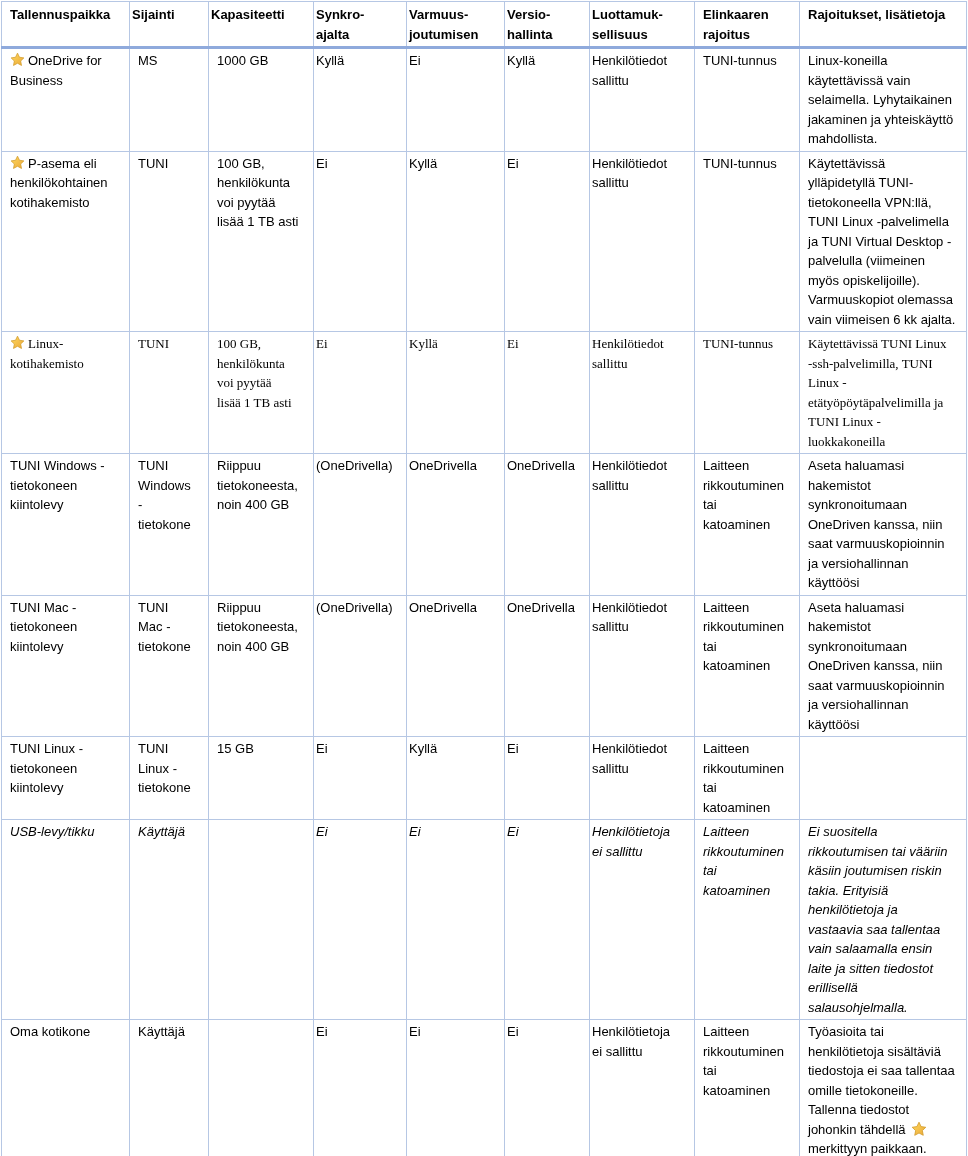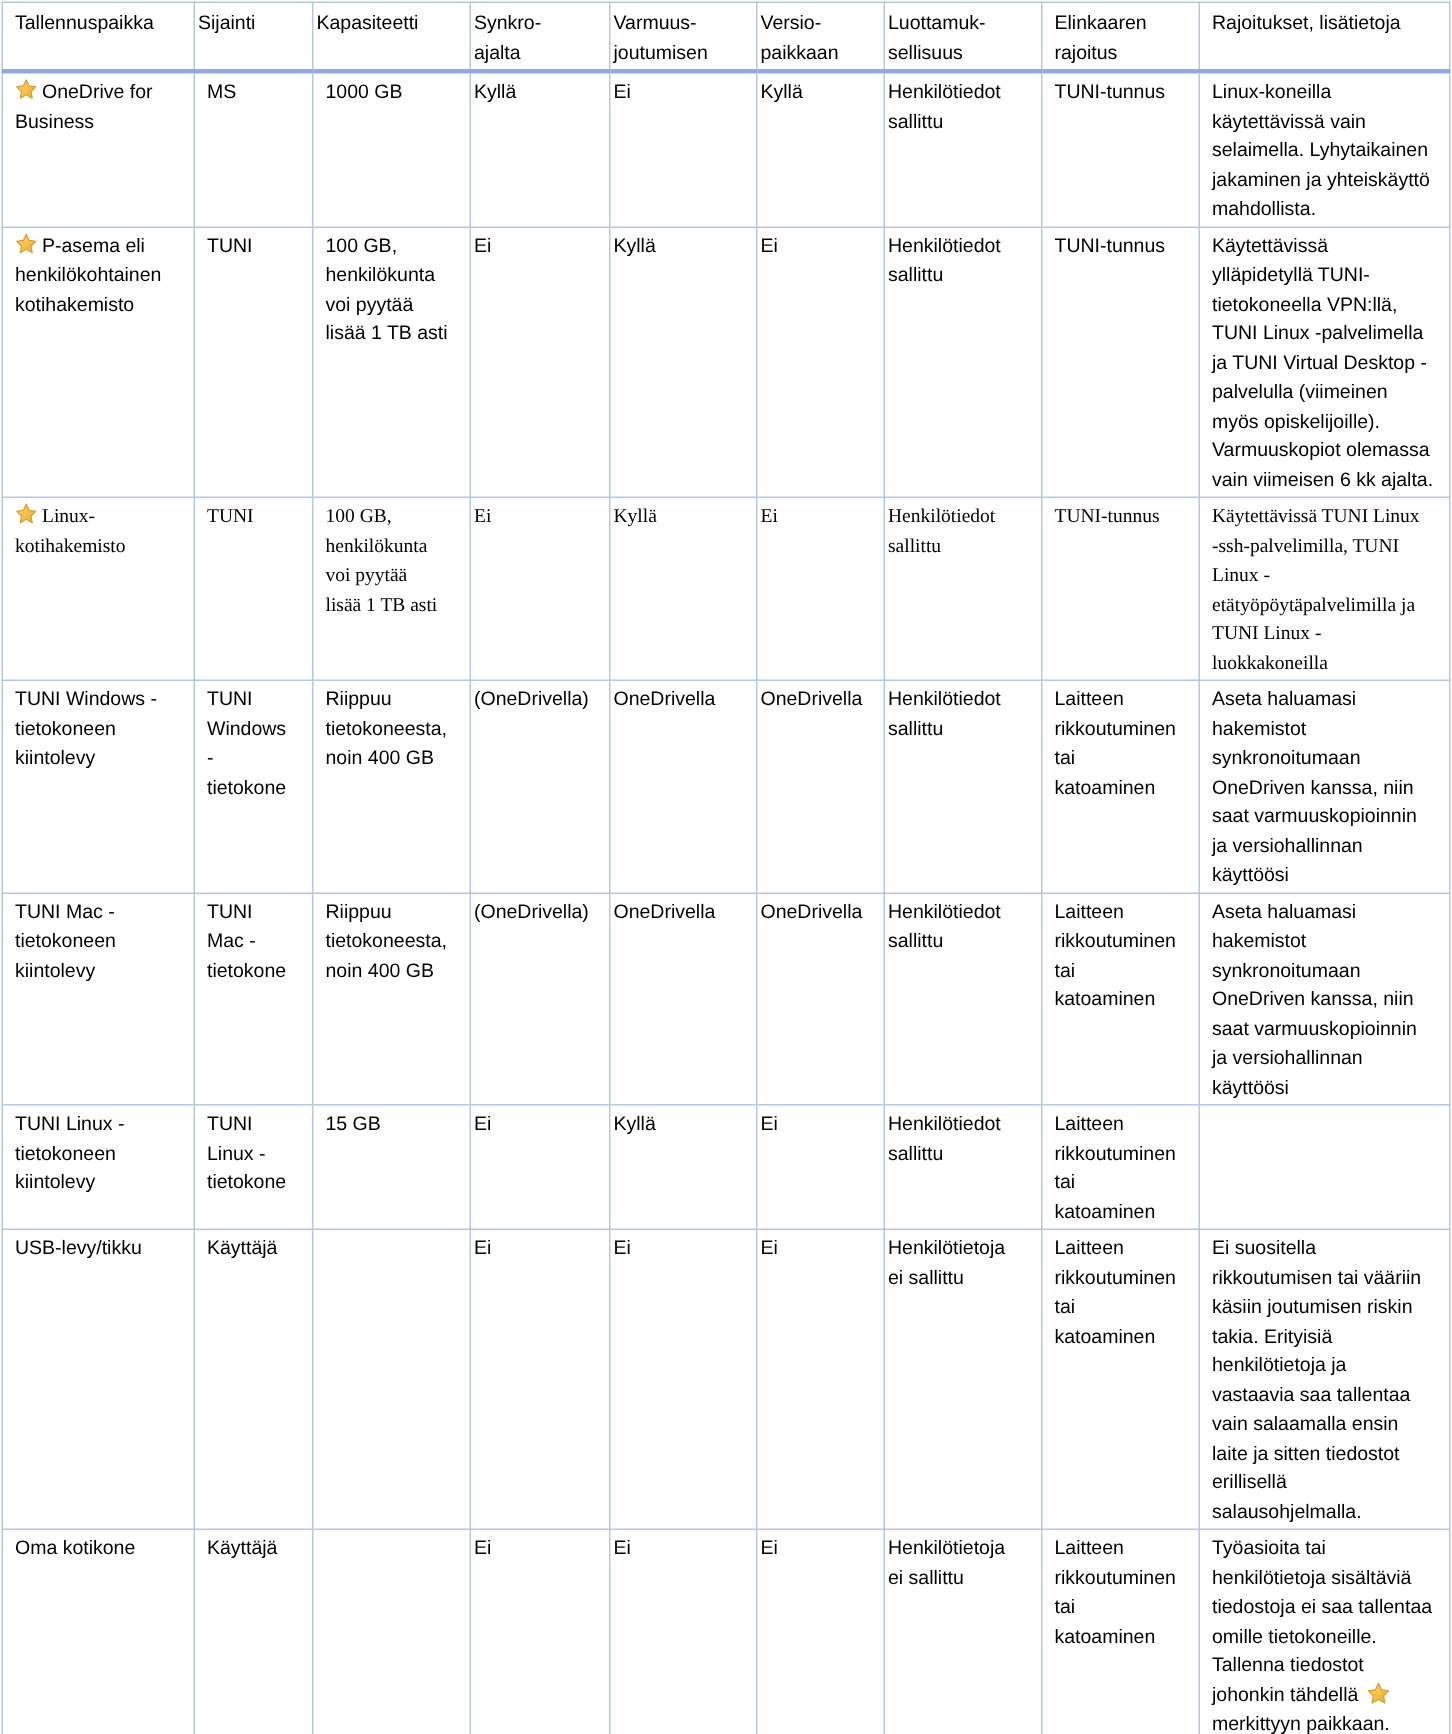--- a/index.html
+++ b/index.html
@@ -26,41 +26,41 @@
   .doc-table th, .doc-table td {
     border: 1px solid #b6c7e4;
     vertical-align: top;
     padding: 2px 3px 2px 8px;
     white-space: pre-line;
     overflow: hidden;
     font-weight: normal;
     text-align: left;
   }
   .doc-table thead th {
-    font-weight: normal;
+    font-weight: bold;
     border-bottom: 3px solid #8faadc;
     padding-top: 3px;
   }
   .doc-table .ac {
     text-align: left;
     padding-left: 2px;
     padding-right: 2px;
   }
   .doc-table tr.row-last td {
     border-bottom: 3px solid #8faadc;
   }
   
   tr.hdr  { height: 43px; }
   tr.r0   { height: 97px; }
   tr.r1   { height: 180px; }
   tr.r2   { height: 120px; font-family: Liberation Serif, serif; }
   tr.r3   { height: 141px; }
   tr.r4   { height: 141px; }
   tr.r5   { height: 81px; }
-  tr.r6   { height: 200px; }
+  tr.r6   { height: 200px; font-style: italic; }
   tr.r7   { height: 140px; }
   .star {
     display: inline-block;
     vertical-align: -2px;
     margin-right: 3px;
   }
   .star-inline {
     display: inline-block;
     vertical-align: -3px;
     margin-left: 2px;
@@ -97,21 +97,21 @@
     <thead>
       <tr class="hdr">
         <th><span>Tallennuspaikka</span></th>
         <th class="ac"><span>Sijainti</span></th>
         <th class="ac"><span>Kapasiteetti</span></th>
         <th class="ac"><span>Synkro-
 ajalta</span></th>
         <th class="ac"><span>Varmuus-
 joutumisen</span></th>
         <th class="ac"><span>Versio-
-paikkaan</span></th>
+hallinta</span></th>
         <th class="ac"><span>Luottamuk-
 sellisuus</span></th>
         <th><span>Elinkaaren
 rajoitus</span></th>
         <th><span>Rajoitukset, lisätietoja</span></th>
       </tr>
     </thead>
     <tbody>
 
       <tr class="r0">

